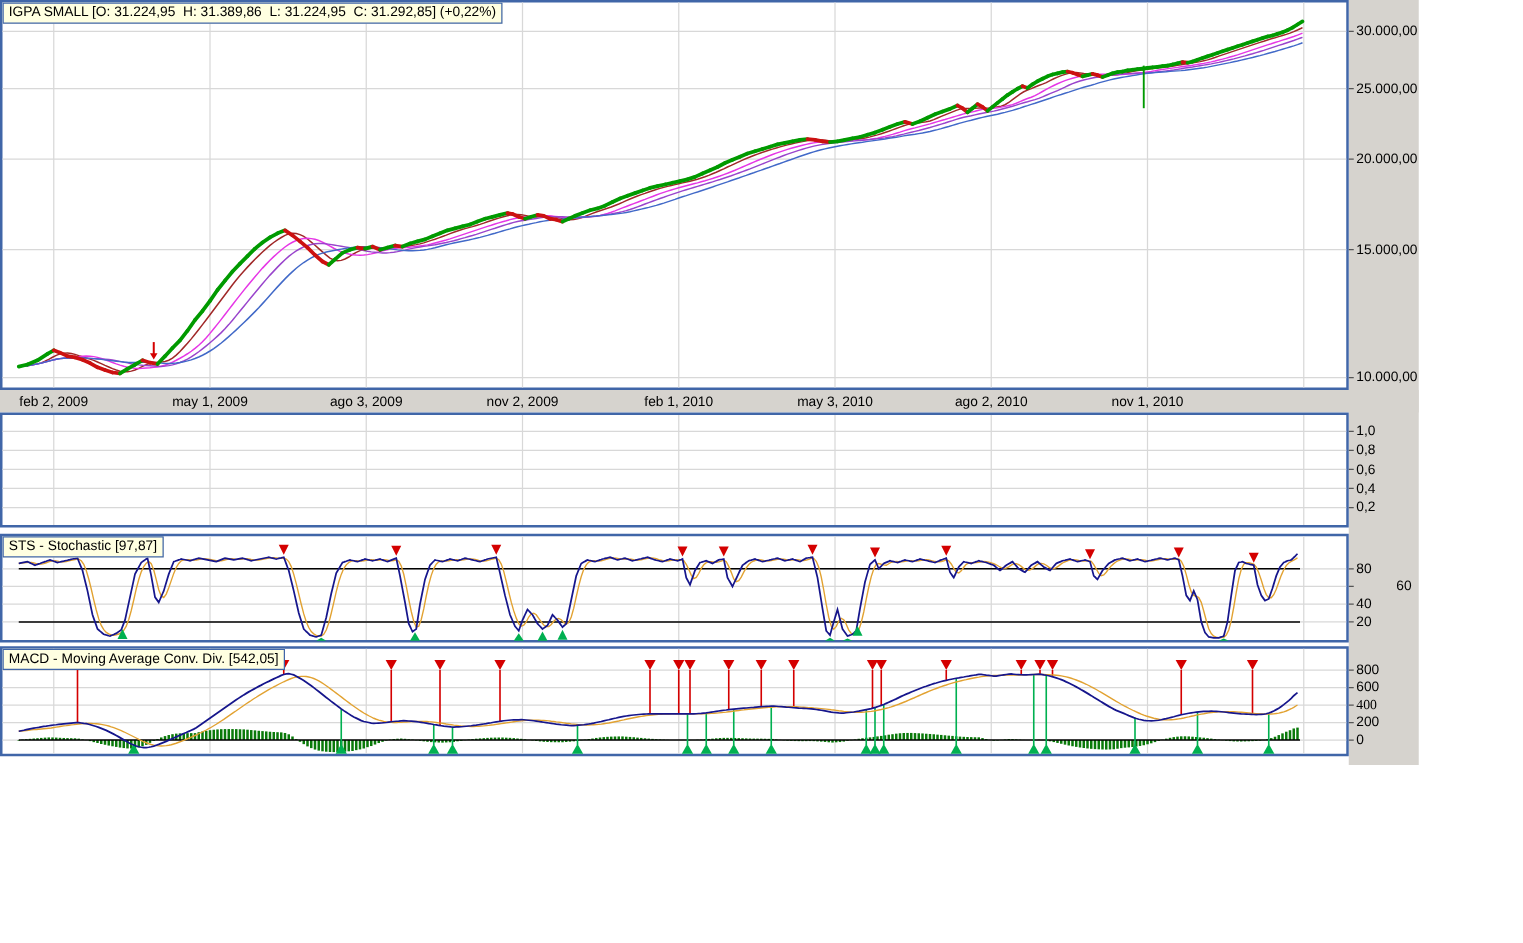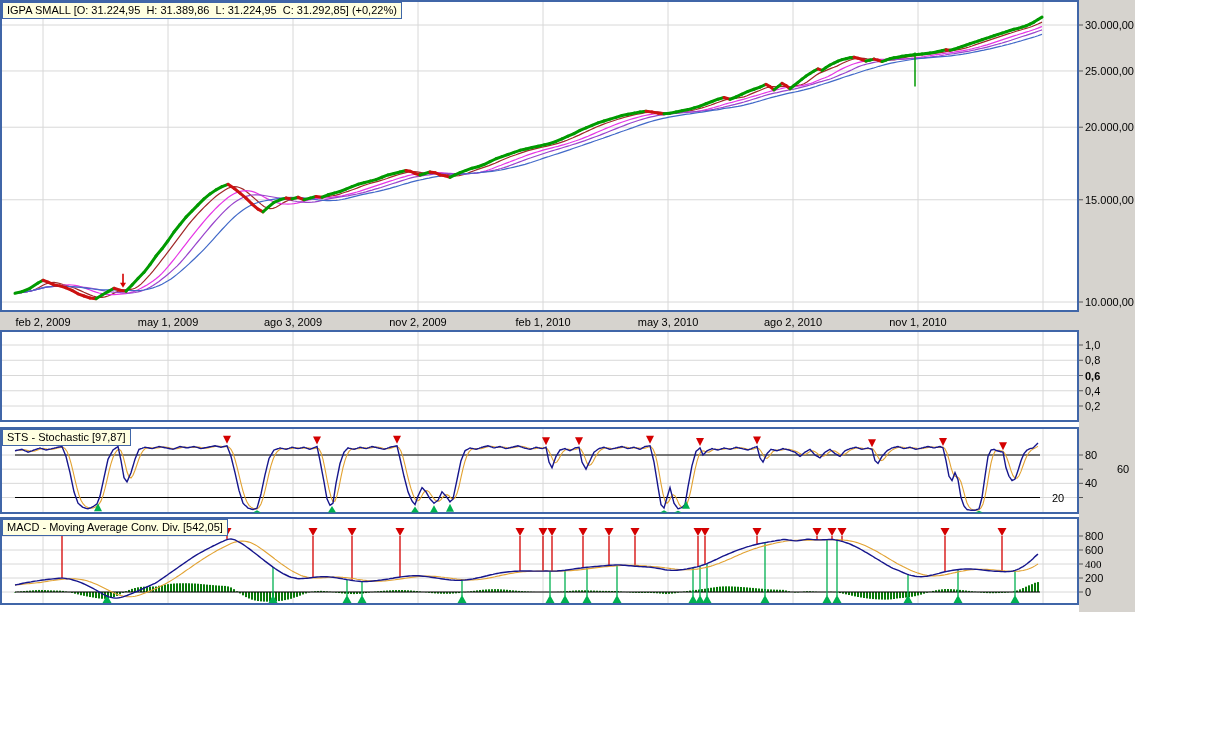--- a/index.html
+++ b/index.html
@@ -767,24 +767,24 @@
 <div class="dlabel" style="left: 668px;">may 3, 2010</div>
 <div class="dlabel" style="left: 793px;">ago 2, 2010</div>
 <div class="dlabel" style="left: 918px; text-align: center;">nov 1, 2010</div>
 <div class="ylabel" style="left: 1085px; top: 19px;">30.000,00</div>
 <div class="ylabel" style="left: 1085px; top: 64.9699px;">25.000,00</div>
 <div class="ylabel" style="left: 1085px; top: 121.232px; text-align: center;">20.000,00</div>
 <div class="ylabel" style="left: 1085px; top: 193.768px;">15.000,00</div>
 <div class="ylabel" style="left: 1085px; top: 296px;">10.000,00</div>
 <div class="ylabel" style="left: 1085px; top: 339px;">1,0</div>
 <div class="ylabel" style="left: 1085px; top: 354.25px;">0,8</div>
-<div class="ylabel" style="left: 1085px; top: 369.5px; font-weight: bold;">0,6</div>
+<div class="ylabel" style="left: 1085px; top: 369.5px;">0,6</div>
 <div class="ylabel" style="left: 1085px; top: 384.75px;">0,4</div>
 <div class="ylabel" style="left: 1085px; top: 400px;">0,2</div>
 <div class="ylabel" style="left: 1085px; top: 449px;">80</div>
 <div class="ylabel" style="left: 1085px; top: 463.167px; padding-left: 32px;">60</div>
 <div class="ylabel" style="left: 1085px; top: 477.333px;">40</div>
-<div class="ylabel" style="left: 1052px; top: 491.5px; text-align: right;">20</div>
+<div class="ylabel" style="left: 1085px; top: 491.5px; text-align: right;">20</div>
 <div class="ylabel" style="left: 1085px; top: 530px;">800</div>
 <div class="ylabel" style="left: 1085px; top: 544px;">600</div>
 <div class="ylabel" style="left: 1085px; top: 558px; font-family: Liberation Serif, serif;">400</div>
 <div class="ylabel" style="left: 1085px; top: 572px;">200</div>
 <div class="ylabel" style="left: 1085px; top: 586px;">0</div>
 
 </body></html>

